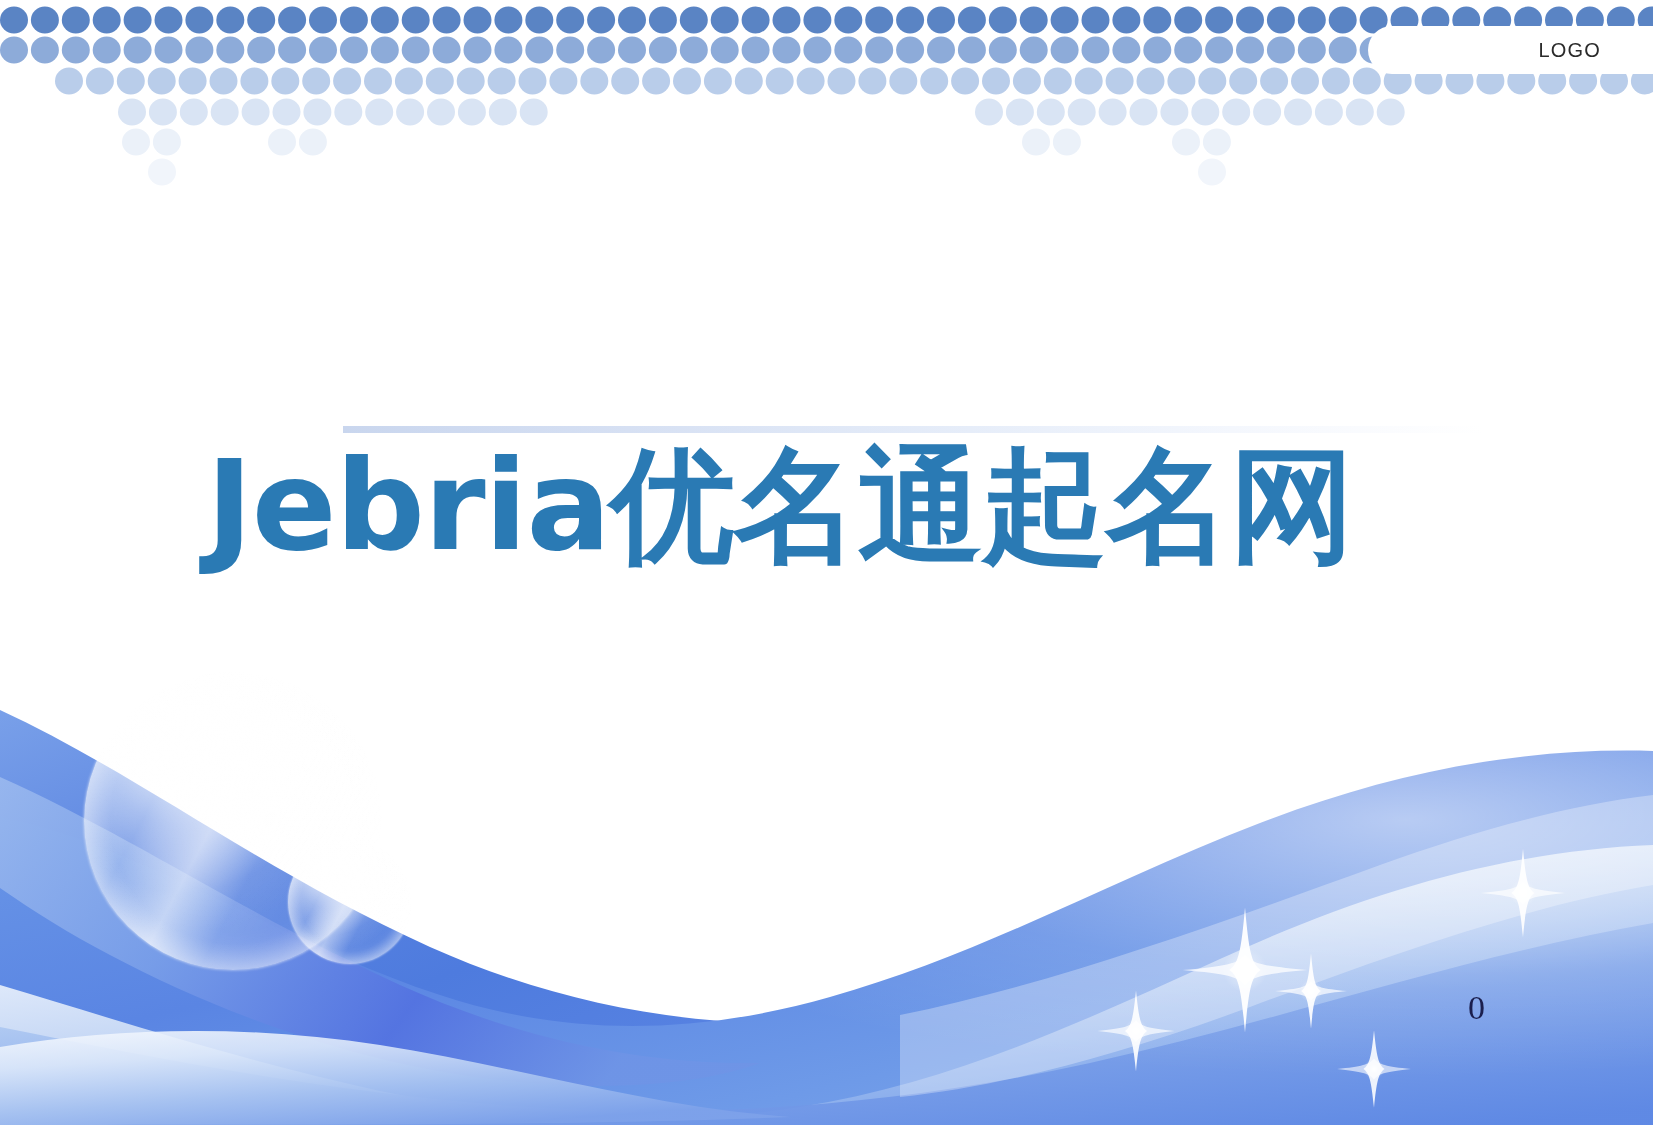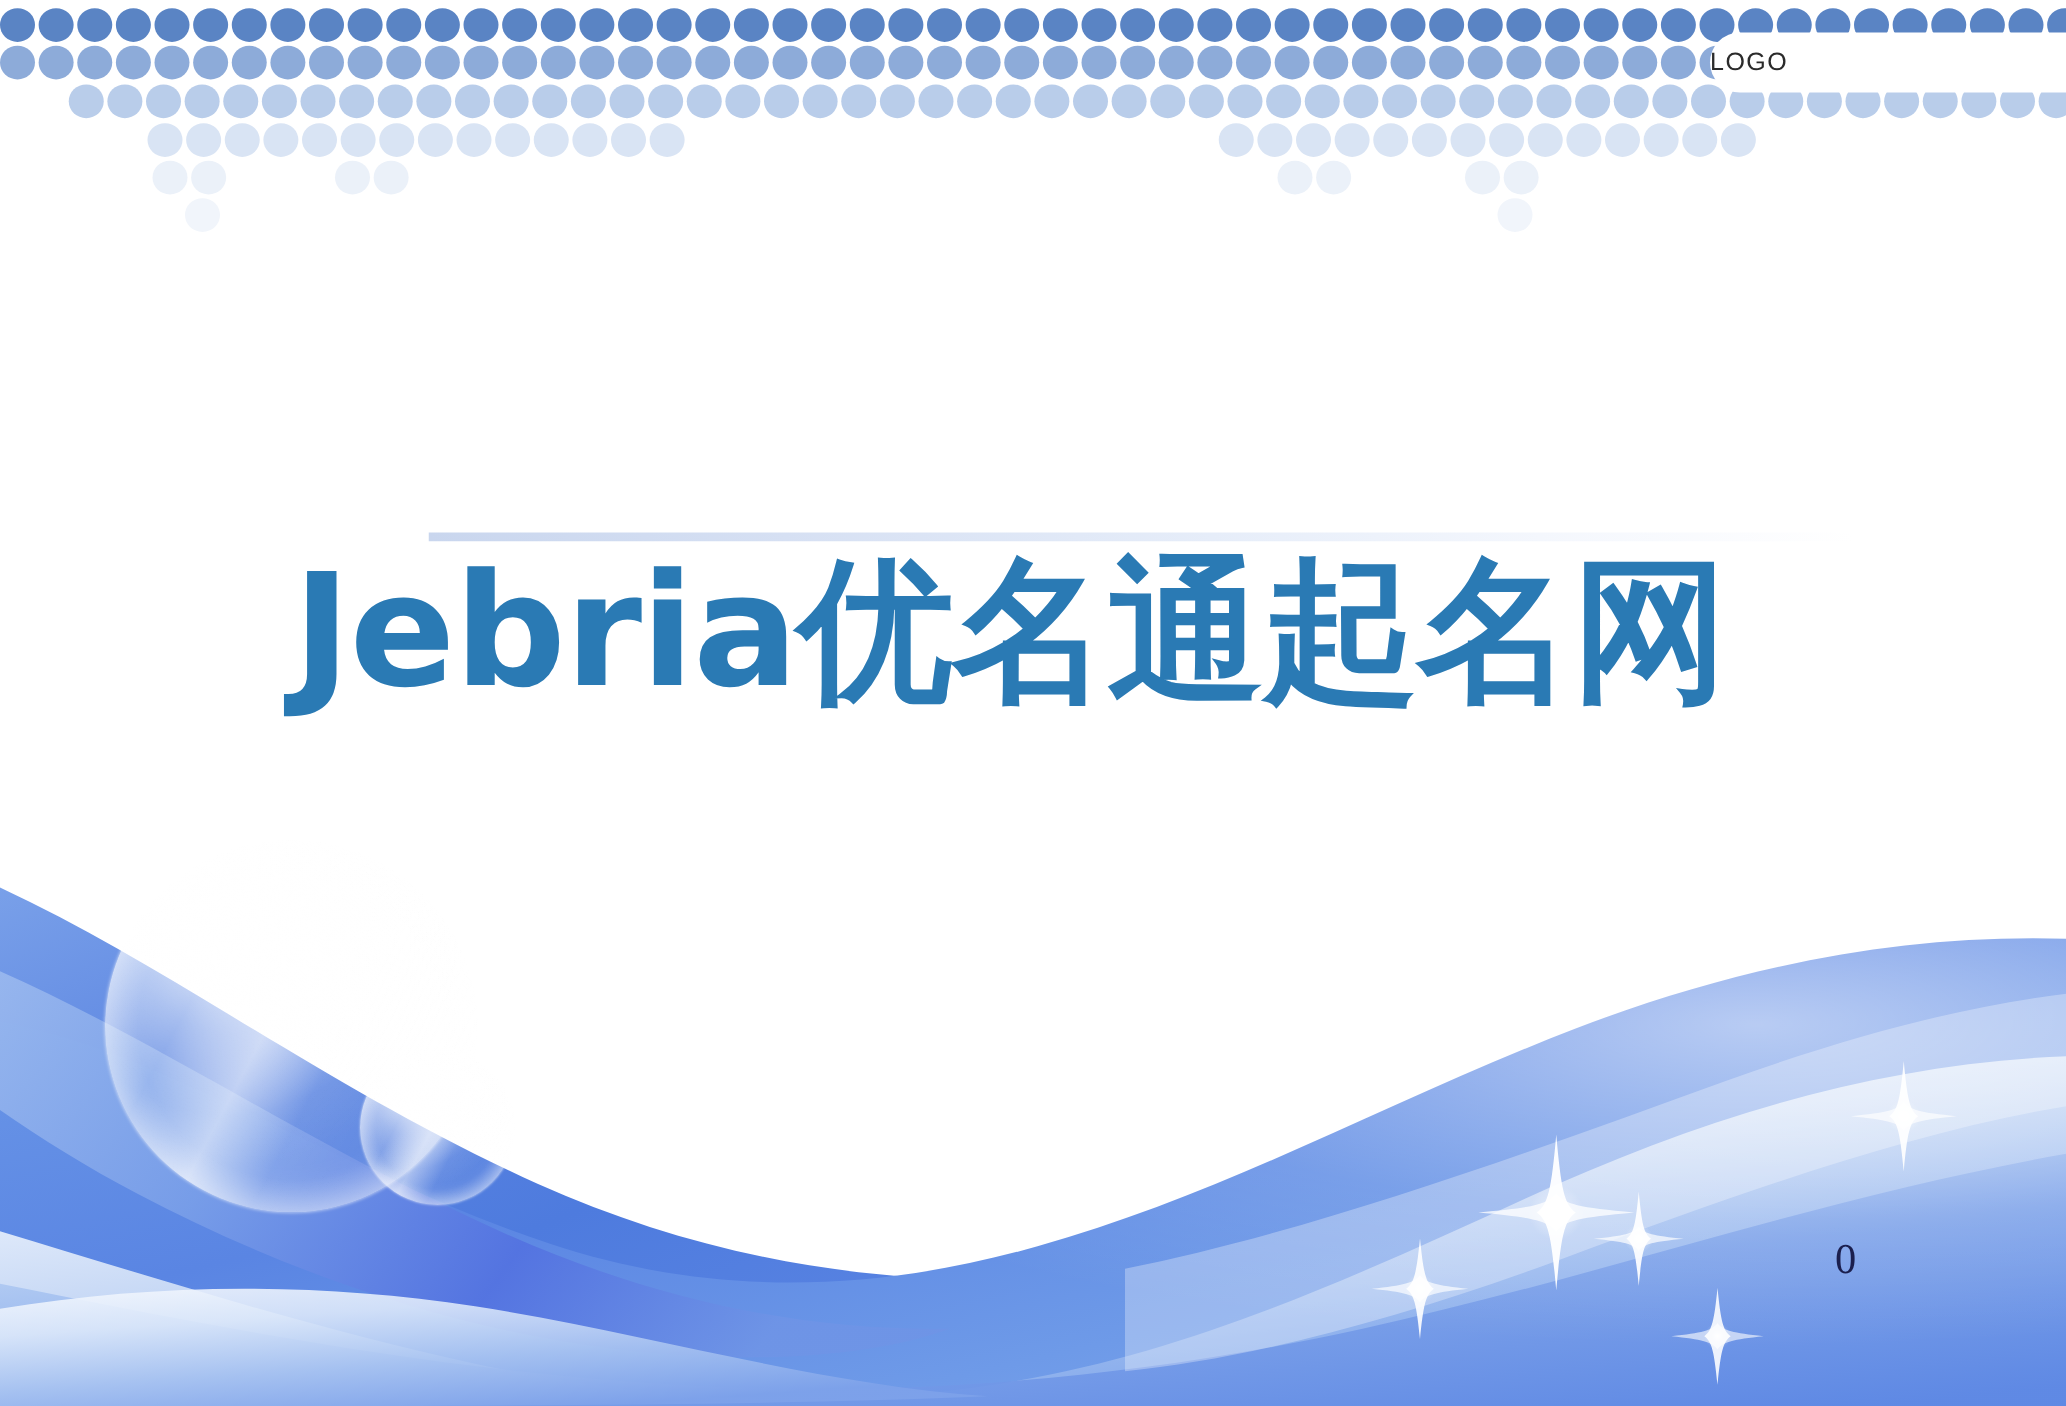--- a/index.html
+++ b/index.html
@@ -22,21 +22,21 @@
   }
 
   
   #logo-plate {
     position:absolute;
     left:1368px; top:26px;
     width:285px; height:48px;
     background:#ffffff;
     border-radius:24px 0 0 24px;
     z-index:3;
-    display:flex; align-items:center; justify-content:flex-start;
+    display:flex; align-items:center; justify-content:flex-end;
   }
   #logo-plate .logo-text {
     font-family:"Liberation Sans", sans-serif;
     font-size:20px;
     letter-spacing:1.2px;
     color:#2b2b2b;
     margin-right:52px;
     white-space:nowrap;
   }
 
@@ -58,21 +58,20 @@
     left:0; top:28px;
     width:1560px;
     text-align:center;
     font-family:"DejaVu Sans","Liberation Sans",sans-serif;
     font-weight:bold;
     font-size:125px;
     line-height:1.12;
     letter-spacing:-1px;
     color:#2A7AB4;
     white-space:nowrap;
-    margin-left:28px;
   }
 
   
   #bottom-art {
     position:absolute;
     left:0; bottom:0;
     width:1653px; height:470px;
     z-index:1;
   }
 

